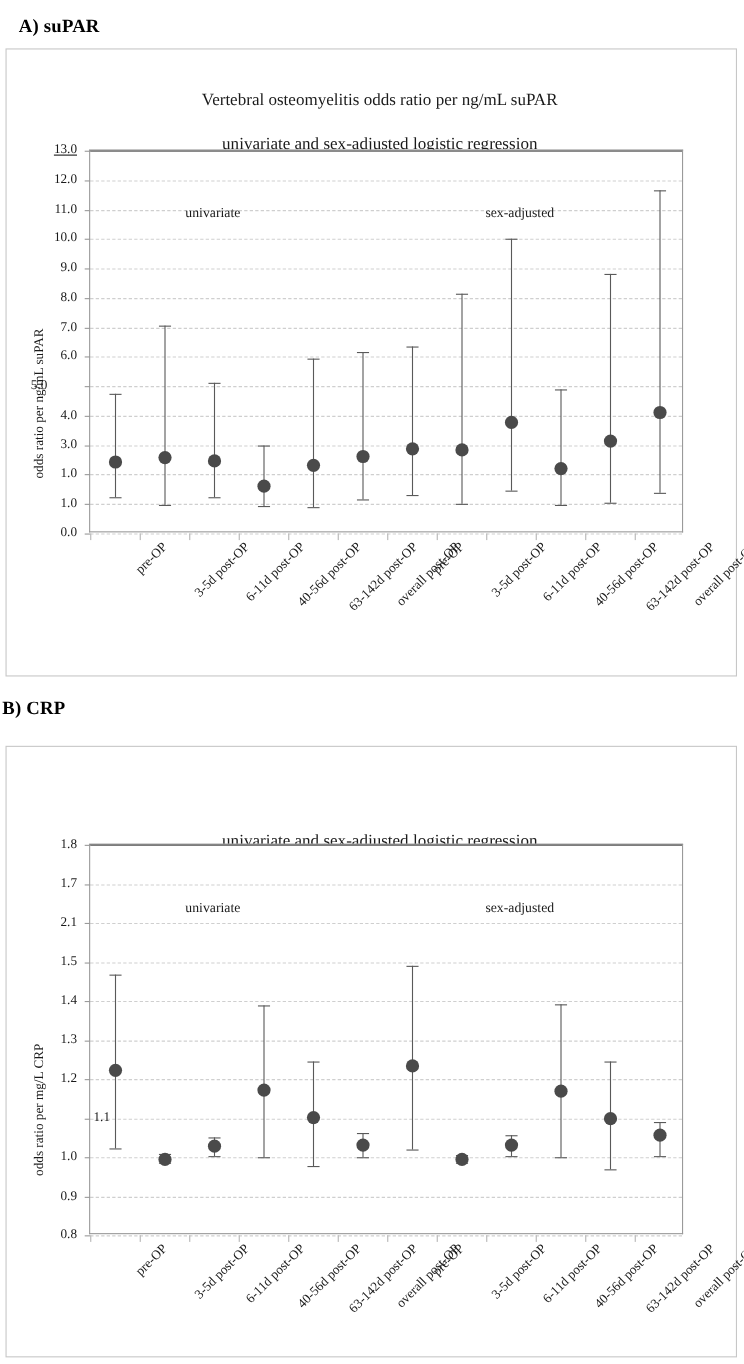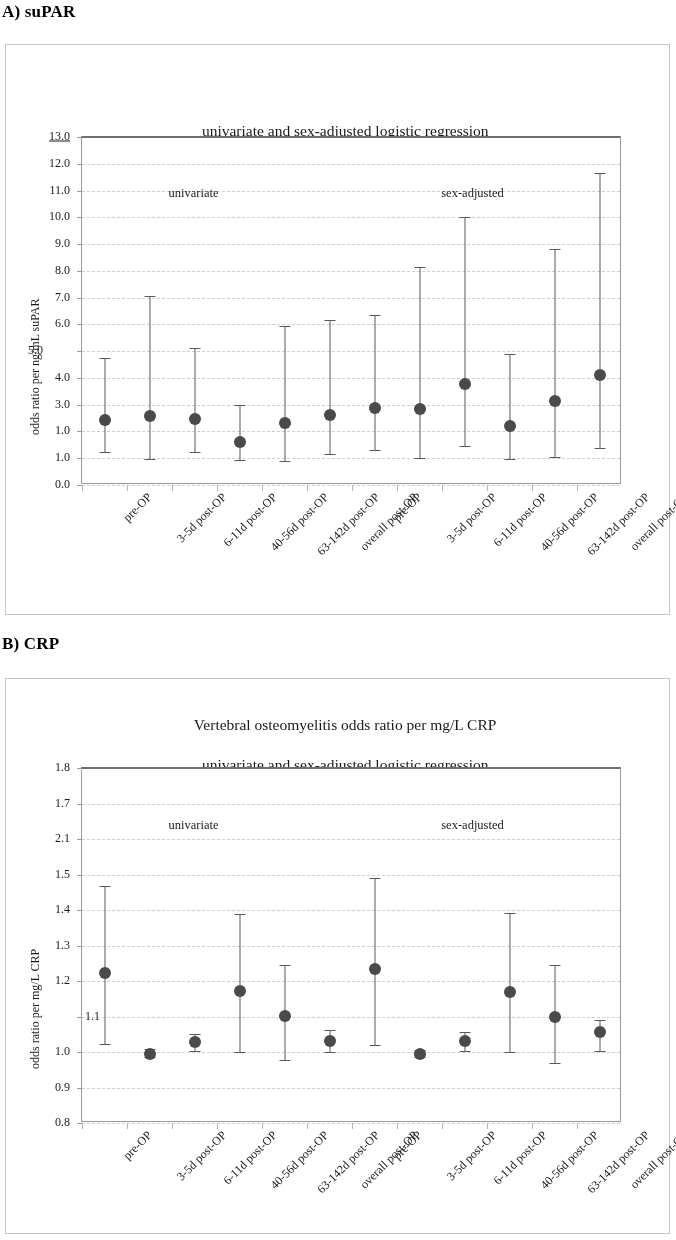--- a/index.html
+++ b/index.html
@@ -17,21 +17,21 @@
   }
   .panel-heading {
     position: absolute;
     left: 2px;
     font-family: "Liberation Serif", "DejaVu Serif", serif;
     font-weight: bold;
     font-size: 17px;
     letter-spacing: 0.2px;
     color: #000;
   }
-  #heading-a { top: 2px; }
+  #heading-a { top: 14px; margin-left: 15px; }
   #heading-b { top: 634px; }
 
   .chart-frame {
     position: absolute;
     left: 5px;
     width: 665px;
     border: 1px solid #c7c7c7;
     background: #ffffff;
     box-sizing: border-box;
   }
@@ -141,21 +141,21 @@
     background: #4a4a4a;
     transform: translate(-50%, -50%);
   }
 </style>
 </head>
 <body>
 
 <div class="panel-heading" id="heading-a">A) suPAR</div>
 <div class="chart-frame" id="frame-a">
   <div class="chart-title" id="title-a">
-    <br>
+    <span>Vertebral osteomyelitis odds ratio per ng/mL suPAR</span><br>
     <span>univariate and sex-adjusted logistic regression</span>
   </div>
   <div class="axis-title" id="ytitle-a" style="left: 22px; top: 390px;">odds ratio per ng/mL suPAR</div>
   <div class="plot-area" id="plot-a" style="left: 75px; top: 91px; width: 540px; height: 348px;">
       <div class="gridline" style="top: 348px;"></div>
       <div class="ytick-mark" style="top: 348px; left: -5px;"></div>
       <div class="gridline" style="top: 321.231px;"></div>
       <div class="ytick-mark" style="top: 321.231px; left: -5px;"></div>
       <div class="gridline" style="top: 294.462px;"></div>
       <div class="ytick-mark" style="top: 294.462px; left: -5px;"></div>
@@ -268,21 +268,21 @@
     <div class="xcat-label" style="left: 508.5px; top: 445px;">40-56d post-OP</div>
     <div class="xcat-label" style="left: 553.5px; top: 445px;">63-142d post-OP</div>
     <div class="xcat-label" style="left: 598.5px; top: 445px;">overall post-OP</div>
     <div class="group-label" style="left: 187.5px; top: 141.46px;">univariate</div>
     <div class="group-label" style="left: 466.5px; top: 141.46px;">sex-adjusted</div>
   </div>
 
 <div class="panel-heading" id="heading-b">B) CRP</div>
 <div class="chart-frame" id="frame-b">
   <div class="chart-title" id="title-b">
-    <span>Vertebral osteomyelitis odds ratio per mg/L CRP</span><br>
+    <br>
     <span>univariate and sex-adjusted logistic regression</span>
   </div>
   <div class="axis-title" id="ytitle-b" style="left: 22px; top: 390px;">odds ratio per mg/L CRP</div>
   <div class="plot-area" id="plot-b" style="left: 75px; top: 88px; width: 540px; height: 355px;">
       <div class="gridline" style="top: 355px;"></div>
       <div class="ytick-mark" style="top: 355px; left: -5px;"></div>
       <div class="gridline" style="top: 319.5px;"></div>
       <div class="ytick-mark" style="top: 319.5px; left: -5px;"></div>
       <div class="gridline" style="top: 284px;"></div>
       <div class="ytick-mark" style="top: 284px; left: -5px;"></div>

